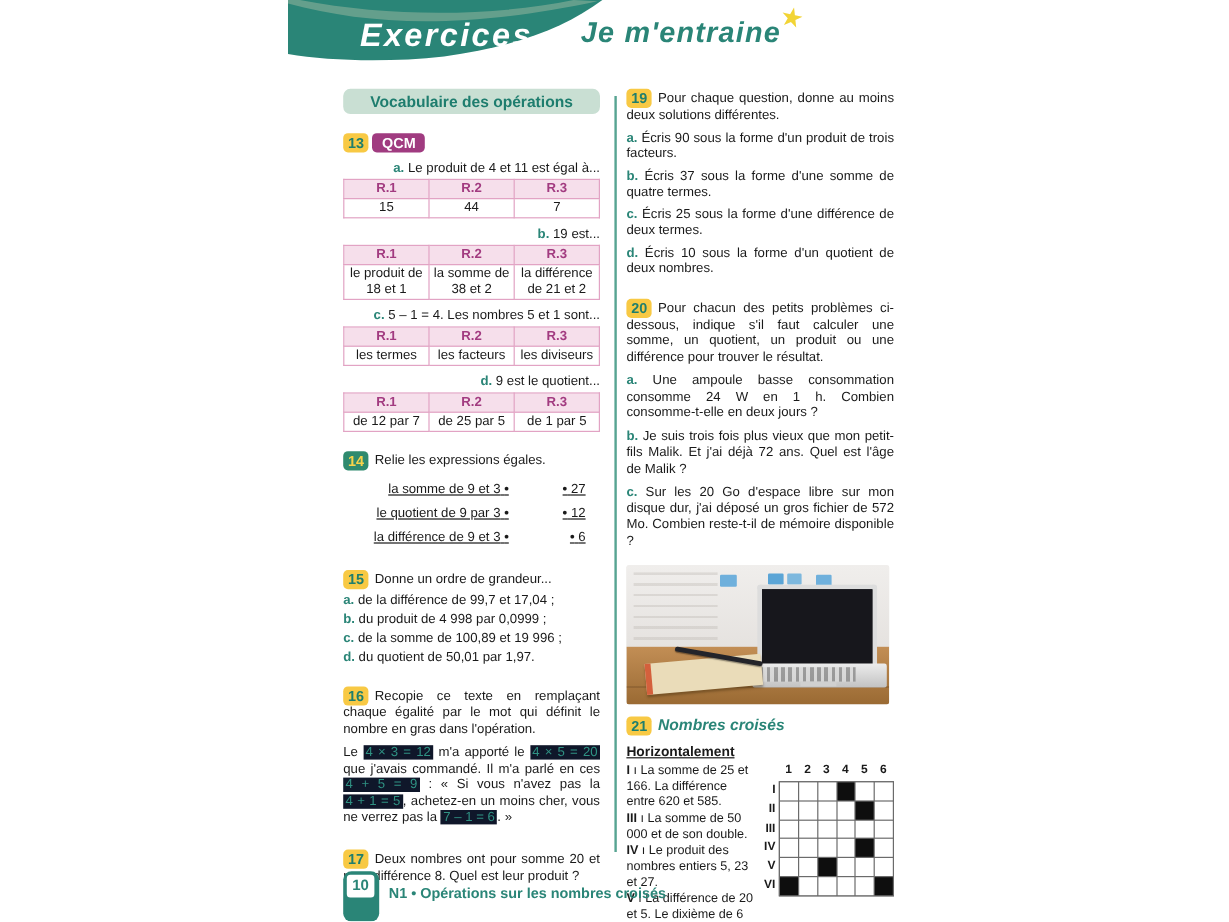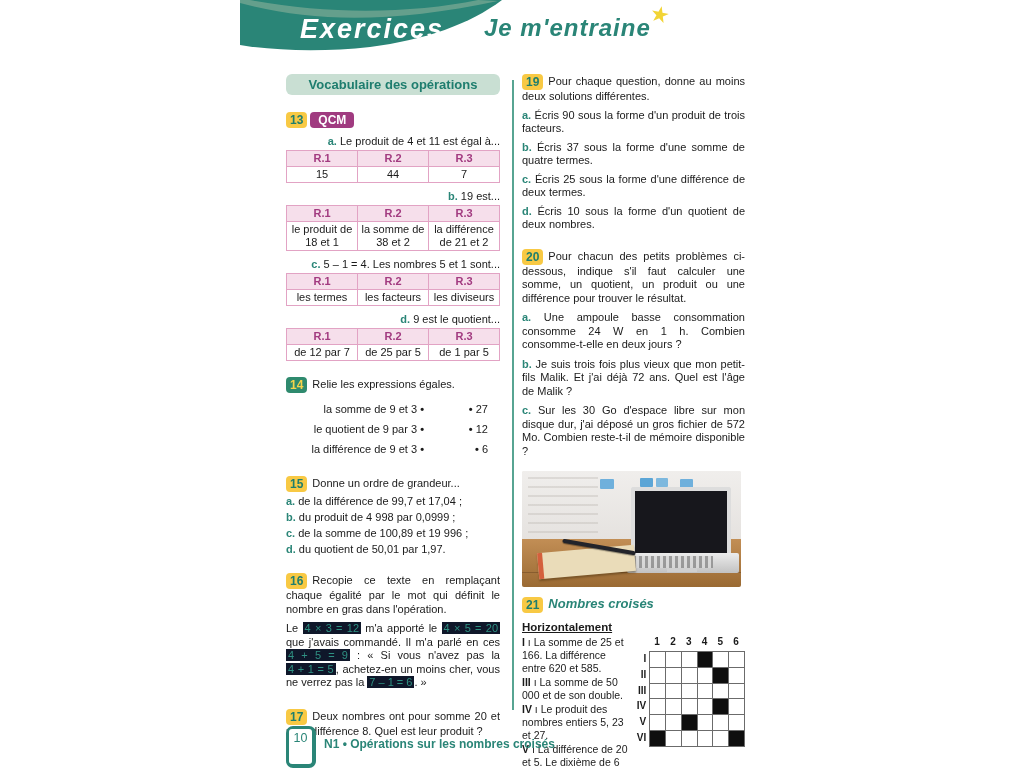--- a/index.html
+++ b/index.html
@@ -33,21 +33,21 @@
     font-size:12px;line-height:14px;padding:1px 8px;border-radius:4px;margin-left:-2px;vertical-align:-1px;}
   .ex{margin-top:14px;}
 
   
   .qline{font-size:11px;margin:7px 0 3px 0;text-align:right;}
   table.qcm{border-collapse:collapse;width:214px;table-layout:fixed;margin:0 0 2px 0;}
   table.qcm td{border:1px solid #e2a3c4;text-align:center;font-size:11px;padding:1px 2px;line-height:13px;}
   table.qcm td.h{background:#f6dfeb;color:#a23b80;font-weight:bold;}
 
   
-  .match{margin:6px 0 12px 6px;width:196px;}
+  .match{margin:6px 0 12px 6px;width:196px;text-decoration:underline;}
   .match-row{display:flex;justify-content:space-between;font-size:11px;line-height:20px;}
   .m-left{flex:1;text-align:right;}
   .m-right{width:42px;text-align:right;padding-left:22px;}
   .bullet{font-weight:bold;}
 
   .item{font-size:11px;line-height:13.5px;margin-top:2.5px;}
 
   
   .hl{background:#0f172a;color:#2f9183;padding:0 2px;white-space:nowrap;}
   .story{margin-top:6px;}
@@ -86,22 +86,22 @@
   .cw-cols span{width:15.8px;text-align:center;font-size:10px;font-weight:bold;}
   .cw-rows{display:flex;flex-direction:column;}
   .cw-rows span{height:15.8px;line-height:15.8px;text-align:right;padding-right:3px;font-size:10px;font-weight:bold;}
   .cw-cells{display:grid;grid-template-columns:repeat(6,14.8px);grid-auto-rows:14.8px;gap:1px;
     background:#6b6b6b;border:1px solid #6b6b6b;width:max-content;height:max-content;}
   .cw-cells div{background:#fff;}
   .cw-cells div.blk{background:#0e0e0e;}
 
   
   .page-tab{position:absolute;left:286px;top:726px;width:30px;height:42px;background:#2a8577;border-radius:7px;}
-  .page-num{margin:3px auto 0 3px;width:23px;height:35px;background:#fff;border-radius:3px;
-    color:#2a8577;font-weight:normal;font-size:12.5px;text-align:center;line-height:19px;}
+  .page-num{margin:3px auto 0 3px;width:23px;height:19px;background:#fff;border-radius:3px;
+    color:#2a8577;font-weight:bold;font-size:12.5px;text-align:center;line-height:19px;}
   .footer-title{position:absolute;left:324px;top:737px;color:#2a8577;font-weight:bold;font-size:12px;}
 </style>
 </head>
 <body>
 
 <div class="page">
 
   <svg class="banner" viewBox="0 0 270 56">
     <path d="M0,0 H262 C230,24 185,40 130,47 C85,52 35,51 0,45 Z" fill="#2a8577"></path>
     <path d="M0,3 C70,22 150,24 258,1 L238,0 C170,14 80,15 0,-2 Z" fill="#6aa28e" opacity="0.9"></path>
@@ -228,21 +228,21 @@
       <p class="txt" style="margin-top:5px;"><span class="ltr">a.</span> <span>Écris 90 sous la forme d'un produit de trois facteurs.</span></p>
       <p class="txt" style="margin-top:5px;"><span class="ltr">b.</span> <span>Écris 37 sous la forme d'une somme de quatre termes.</span></p>
       <p class="txt" style="margin-top:5px;"><span class="ltr">c.</span> <span>Écris 25 sous la forme d'une différence de deux termes.</span></p>
       <p class="txt" style="margin-top:5px;"><span class="ltr">d.</span> <span>Écris 10 sous la forme d'un quotient de deux nombres.</span></p>
     </div>
 
     <div style="margin-top:17px;">
       <p class="txt"><span class="badge">20</span><span>Pour chacun des petits problèmes ci-dessous, indique s'il faut calculer une somme, un quotient, un produit ou une différence pour trouver le résultat.</span></p>
       <p class="txt" style="margin-top:6px;"><span class="ltr">a.</span> <span>Une ampoule basse consommation consomme 24 W en 1 h. Combien consomme-t-elle en deux jours ?</span></p>
       <p class="txt" style="margin-top:6px;"><span class="ltr">b.</span> <span>Je suis trois fois plus vieux que mon petit-fils Malik. Et j'ai déjà 72 ans. Quel est l'âge de Malik ?</span></p>
-      <p class="txt" style="margin-top:6px;"><span class="ltr">c.</span> <span>Sur les 30 Go d'espace libre sur mon disque dur, j'ai déposé un gros fichier de 572 Mo. Combien reste-t-il de mémoire disponible ?</span></p>
+      <p class="txt" style="margin-top:6px;"><span class="ltr">c.</span> <span>Sur les 20 Go d'espace libre sur mon disque dur, j'ai déposé un gros fichier de 572 Mo. Combien reste-t-il de mémoire disponible ?</span></p>
     </div>
 
     <div class="photo">
       <div class="pw"></div>
       <div class="scrawl"></div>
       <div class="note" style="left:78px;top:8px;width:14px;height:10px;background:#6fb0dc;"></div>
       <div class="note" style="left:118px;top:7px;width:13px;height:9px;background:#5ba5d6;"></div>
       <div class="note" style="left:134px;top:7px;width:12px;height:9px;background:#7db8de;"></div>
       <div class="note" style="left:158px;top:8px;width:13px;height:9px;background:#6fb0dc;"></div>
       <div class="note" style="left:118px;top:20px;width:20px;height:8px;background:#8fc0e2;"></div>

